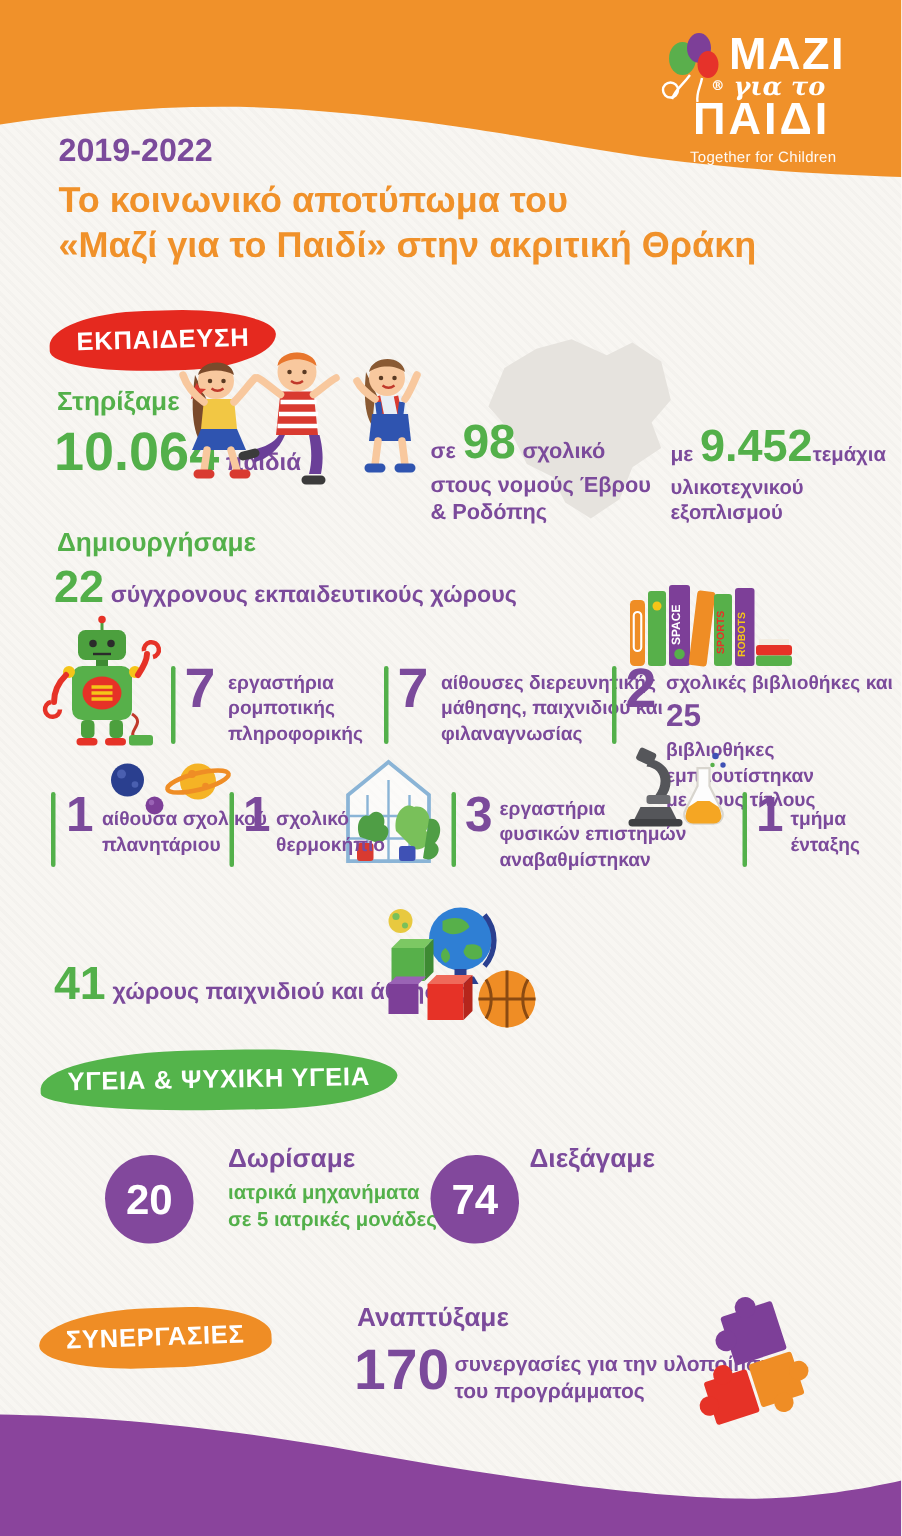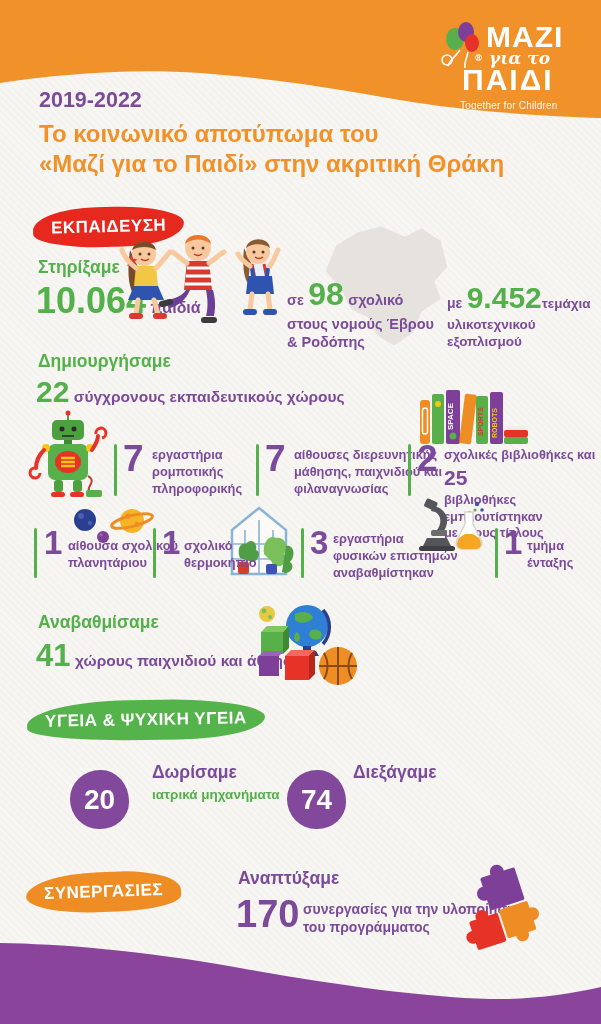--- a/index.html
+++ b/index.html
@@ -283,21 +283,20 @@
     <div>αναβαθμίστηκαν</div>
   </div>
 
   <div class="abs vbar" style="left:495px;top:528px;height:50px"></div>
   <div class="abs bignum" style="left:504px;top:524px;font-size:33px">1</div>
   <div class="abs purple stat-lines" style="left:527px;top:538px">
     <div>τμήμα</div>
     <div>ένταξης</div>
   </div>
 
-  <div class="abs green verb" style="left:38px;top:612px">Αναβαθμίσαμε</div>
   <div class="abs" style="left:36px;top:638px">
     <span class="green" style="font-size:31px">41</span>
     <span class="purple" style="font-size:15.5px">χώρους παιχνιδιού και άθλησης</span>
   </div>
 
   <svg class="abs" style="left:253px;top:598px" width="110" height="98" viewBox="0 0 110 98">
     <circle cx="14" cy="16" r="8" fill="#e8c93f"></circle>
       <circle cx="11" cy="13" r="2.4" fill="#79c05a"></circle>
       <circle cx="17" cy="19" r="2" fill="#79c05a"></circle>
     <circle cx="54" cy="28" r="21" fill="#2f7fd4"></circle>
@@ -323,20 +322,21 @@
     <span class="badge" style="background:#54b44b;border-radius:50% 50% 42% 58%/70% 55% 62% 38%">ΥΓΕΙΑ &amp; ΨΥΧΙΚΗ ΥΓΕΙΑ</span>
   </div>
 
   <div class="abs circle" style="left:70px;top:770px;width:59px;height:59px">
       <span>20</span>
     </div>
   <div class="abs" style="left:152px;top:762px">
     <div class="purple verb">Δωρίσαμε</div>
     <div class="green" style="font-size:13.5px;line-height:1.35;margin-top:3px">
       <div>ιατρικά μηχανήματα</div>
+      <div>σε 5 ιατρικές μονάδες</div>
     </div>
   </div>
 
   <div class="abs circle" style="left:287px;top:770px;width:59px;height:59px">
       <span>74</span>
     </div>
   <div class="abs" style="left:353px;top:762px">
     <div class="purple verb">Διεξάγαμε</div>
   </div>
 

